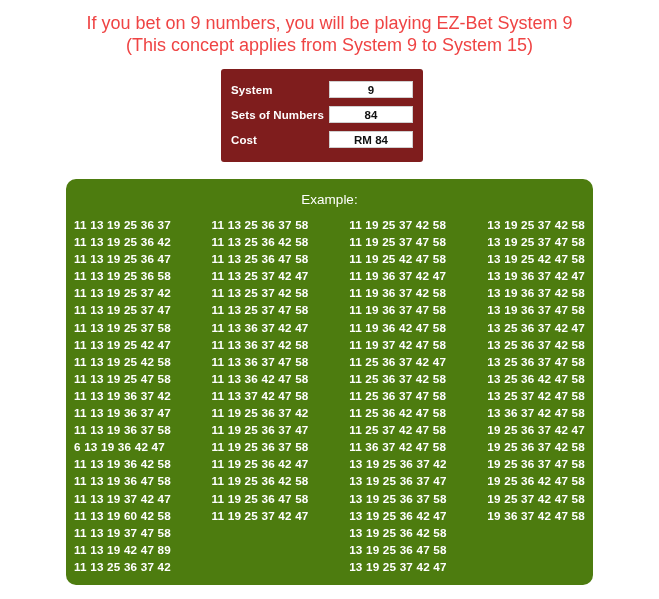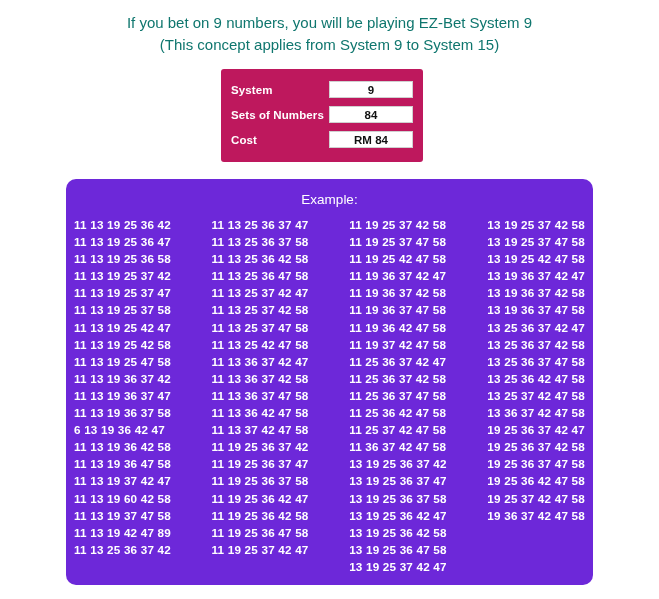--- a/index.html
+++ b/index.html
@@ -17,30 +17,30 @@
   .page {
     position: relative;
     width: 659px;
     height: 599px;
   }
   .intro {
     padding-top: 12px;
     text-align: center;
   }
   .intro-line {
-    font-size: 15px;
+    font-size: 18px;
     line-height: 22px;
-    color: #0f766e;
+    color: #ef4444;
   }
   .info-card {
     position: absolute;
     left: 221px;
     top: 69px;
     width: 202px;
-    background: #be185d;
+    background: #7f1d1d;
     border-radius: 3px;
     padding: 8px 0 10px 0;
     box-sizing: border-box;
   }
   .info-row {
     display: flex;
     align-items: center;
     padding: 2px 10px;
     height: 21px;
   }
@@ -62,21 +62,21 @@
     line-height: 17px;
     height: 17px;
     box-sizing: border-box;
   }
   .example-box {
     position: absolute;
     left: 66px;
     top: 179px;
     width: 527px;
     height: 406px;
-    background: #6d28d9;
+    background: #4d7c0f;
     border-radius: 10px;
     box-sizing: border-box;
     padding: 13px 0 0 0;
     overflow: hidden;
   }
   .example-title {
     color: #ffffff;
     text-align: center;
     font-size: 13.5px;
     margin-bottom: 9px;
@@ -123,20 +123,21 @@
     <div class="info-row">
       <div class="info-label">Cost</div>
       <div class="info-value">RM 84</div>
     </div>
   </div>
 
   <div class="example-box">
     <div class="example-title">Example:</div>
     <div class="grid">
       <div class="col">
+        <div class="combo">11 13 19 25 36 37</div>
         <div class="combo">11 13 19 25 36 42</div>
         <div class="combo">11 13 19 25 36 47</div>
         <div class="combo">11 13 19 25 36 58</div>
         <div class="combo">11 13 19 25 37 42</div>
         <div class="combo">11 13 19 25 37 47</div>
         <div class="combo">11 13 19 25 37 58</div>
         <div class="combo">11 13 19 25 42 47</div>
         <div class="combo">11 13 19 25 42 58</div>
         <div class="combo">11 13 19 25 47 58</div>
         <div class="combo">11 13 19 36 37 42</div>
@@ -145,28 +146,26 @@
         <div class="combo">6 13 19 36 42 47</div>
         <div class="combo">11 13 19 36 42 58</div>
         <div class="combo">11 13 19 36 47 58</div>
         <div class="combo">11 13 19 37 42 47</div>
         <div class="combo">11 13 19 60 42 58</div>
         <div class="combo">11 13 19 37 47 58</div>
         <div class="combo">11 13 19 42 47 89</div>
         <div class="combo">11 13 25 36 37 42</div>
       </div>
       <div class="col">
-        <div class="combo">11 13 25 36 37 47</div>
         <div class="combo">11 13 25 36 37 58</div>
         <div class="combo">11 13 25 36 42 58</div>
         <div class="combo">11 13 25 36 47 58</div>
         <div class="combo">11 13 25 37 42 47</div>
         <div class="combo">11 13 25 37 42 58</div>
         <div class="combo">11 13 25 37 47 58</div>
-        <div class="combo">11 13 25 42 47 58</div>
         <div class="combo">11 13 36 37 42 47</div>
         <div class="combo">11 13 36 37 42 58</div>
         <div class="combo">11 13 36 37 47 58</div>
         <div class="combo">11 13 36 42 47 58</div>
         <div class="combo">11 13 37 42 47 58</div>
         <div class="combo">11 19 25 36 37 42</div>
         <div class="combo">11 19 25 36 37 47</div>
         <div class="combo">11 19 25 36 37 58</div>
         <div class="combo">11 19 25 36 42 47</div>
         <div class="combo">11 19 25 36 42 58</div>

